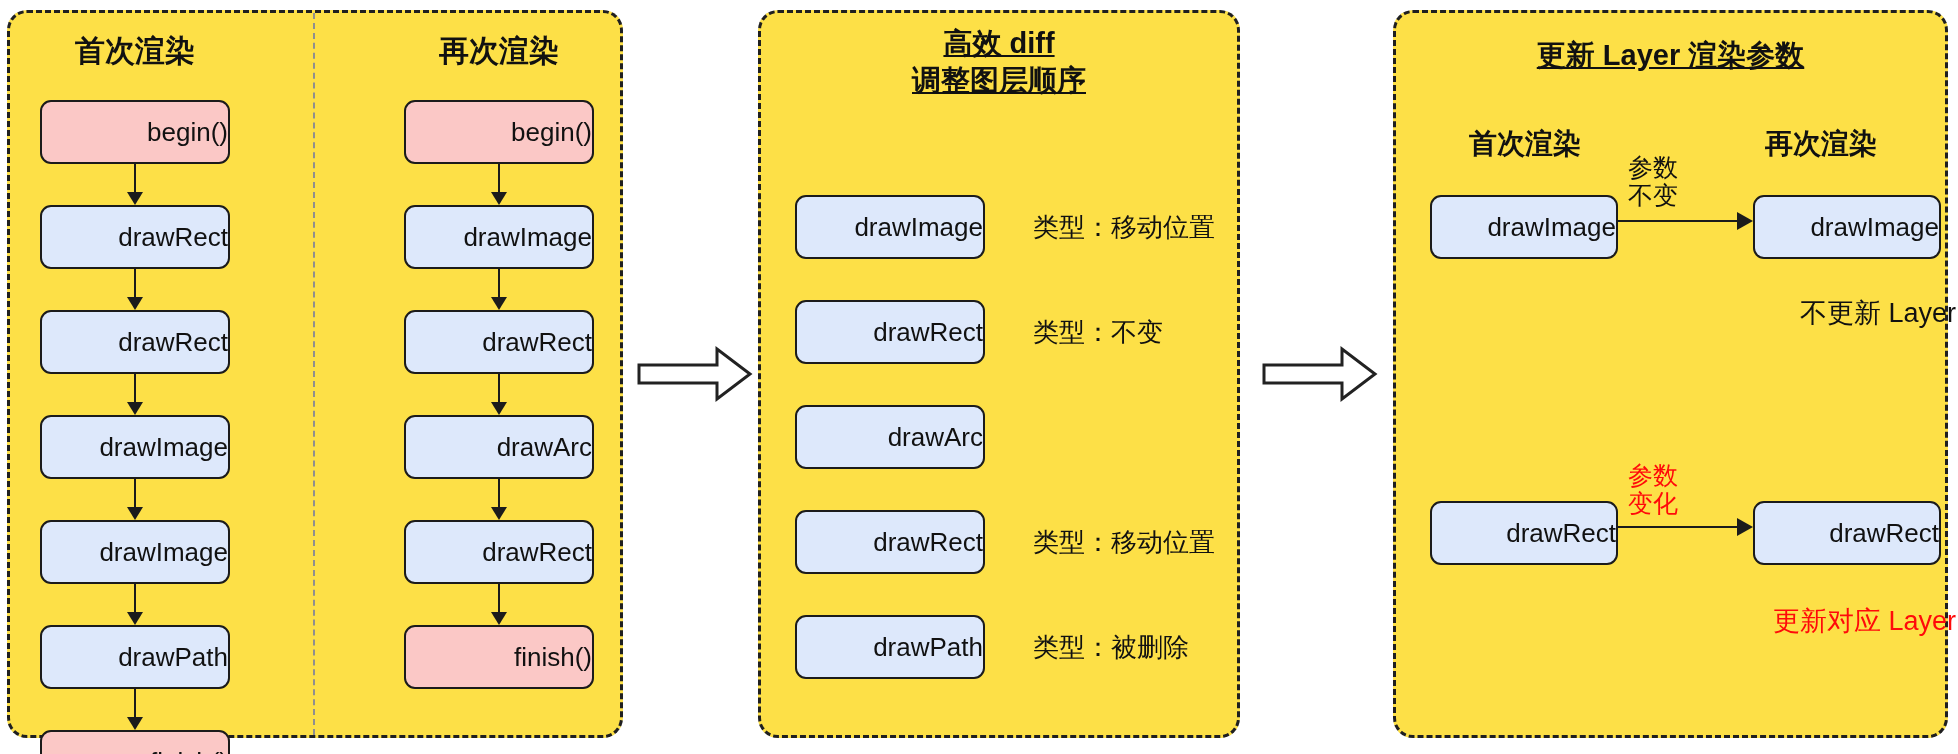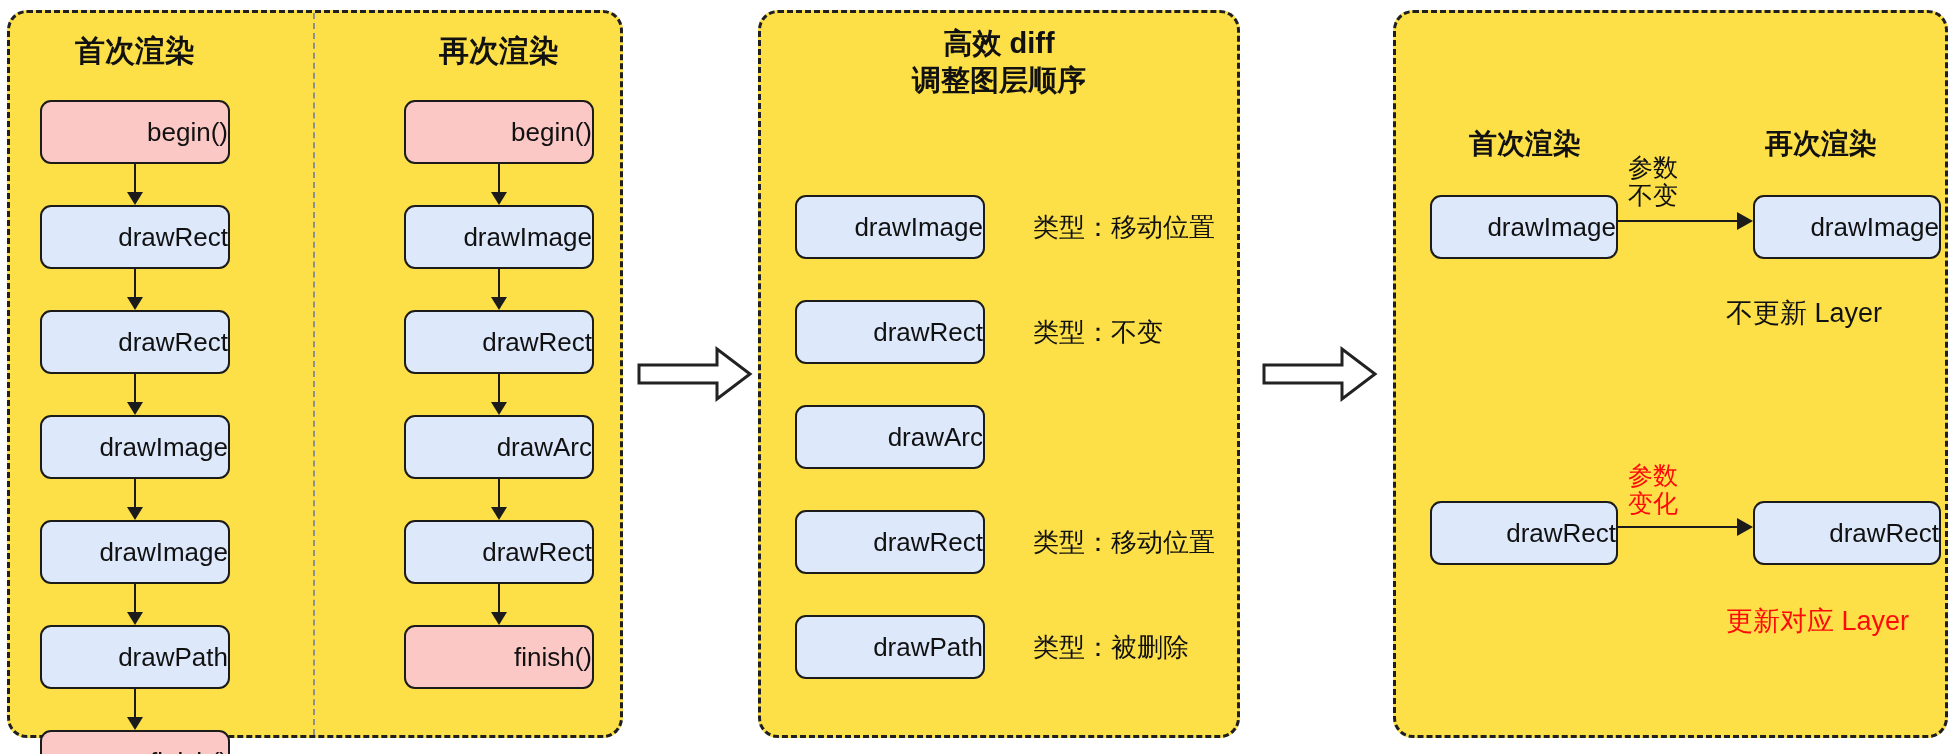--- a/index.html
+++ b/index.html
@@ -84,20 +84,21 @@
     border-top: 13px solid var(--ink);
   }
 
   .panel-title {
     position: absolute;
     left: 0; right: 0;
     text-align: center;
     font-size: 29px;
     font-weight: bold;
     line-height: 37px;
+    text-decoration: underline;
   }
   .panel-b .panel-title { top: 12px; }
   .panel-c .panel-title { top: 24px; }
 
   .diff-rows {
     position: absolute;
     top: 182px;
     left: 34px;
     right: 0;
   }
@@ -155,21 +156,21 @@
     text-align: left;
     font-size: 25px;
     line-height: 28px;
     font-weight: normal;
   }
   .arrow-label.black { top: 140px; color: #111; }
   .arrow-label.red   { top: 448px; color: var(--red); }
 
   .side-note {
     position: absolute;
-    text-align: left;
+    text-align: right;
     font-size: 27px;
     white-space: nowrap;
   }
   .side-note.note1 { top: 282px; left: 330px; width: 230px; color: #111; }
   .side-note.note2 { top: 590px; left: 330px; width: 230px; color: var(--red); }
 
   .big-arrow { position: absolute; top: 346px; width: 116px; height: 56px; }
   .big-arrow.ba1 { left: 637px; }
   .big-arrow.ba2 { left: 1262px; }
 </style>
@@ -316,20 +317,21 @@
         <div class="diff-type">类型：被删除</div>
       </div>
     </div>
   </div>
 
   <svg class="big-arrow ba2" viewBox="0 0 116 56">
     <polygon points="2,19 80,19 80,3 113,28 80,53 80,37 2,37" fill="#ffffff" stroke="#222222" stroke-width="3" stroke-linejoin="miter"></polygon>
   </svg>
 
   <div class="panel panel-c">
+    <div class="panel-title">更新 Layer 渲染参数</div>
 
     <div class="sub-header h1">首次渲染</div>
     <div class="sub-header h2">再次渲染</div>
 
     <div class="row-a">
       <div class="node pair-box from">
         <span>drawImage</span>
       </div>
       <div class="arrow-label black">
         <div>参数</div>

